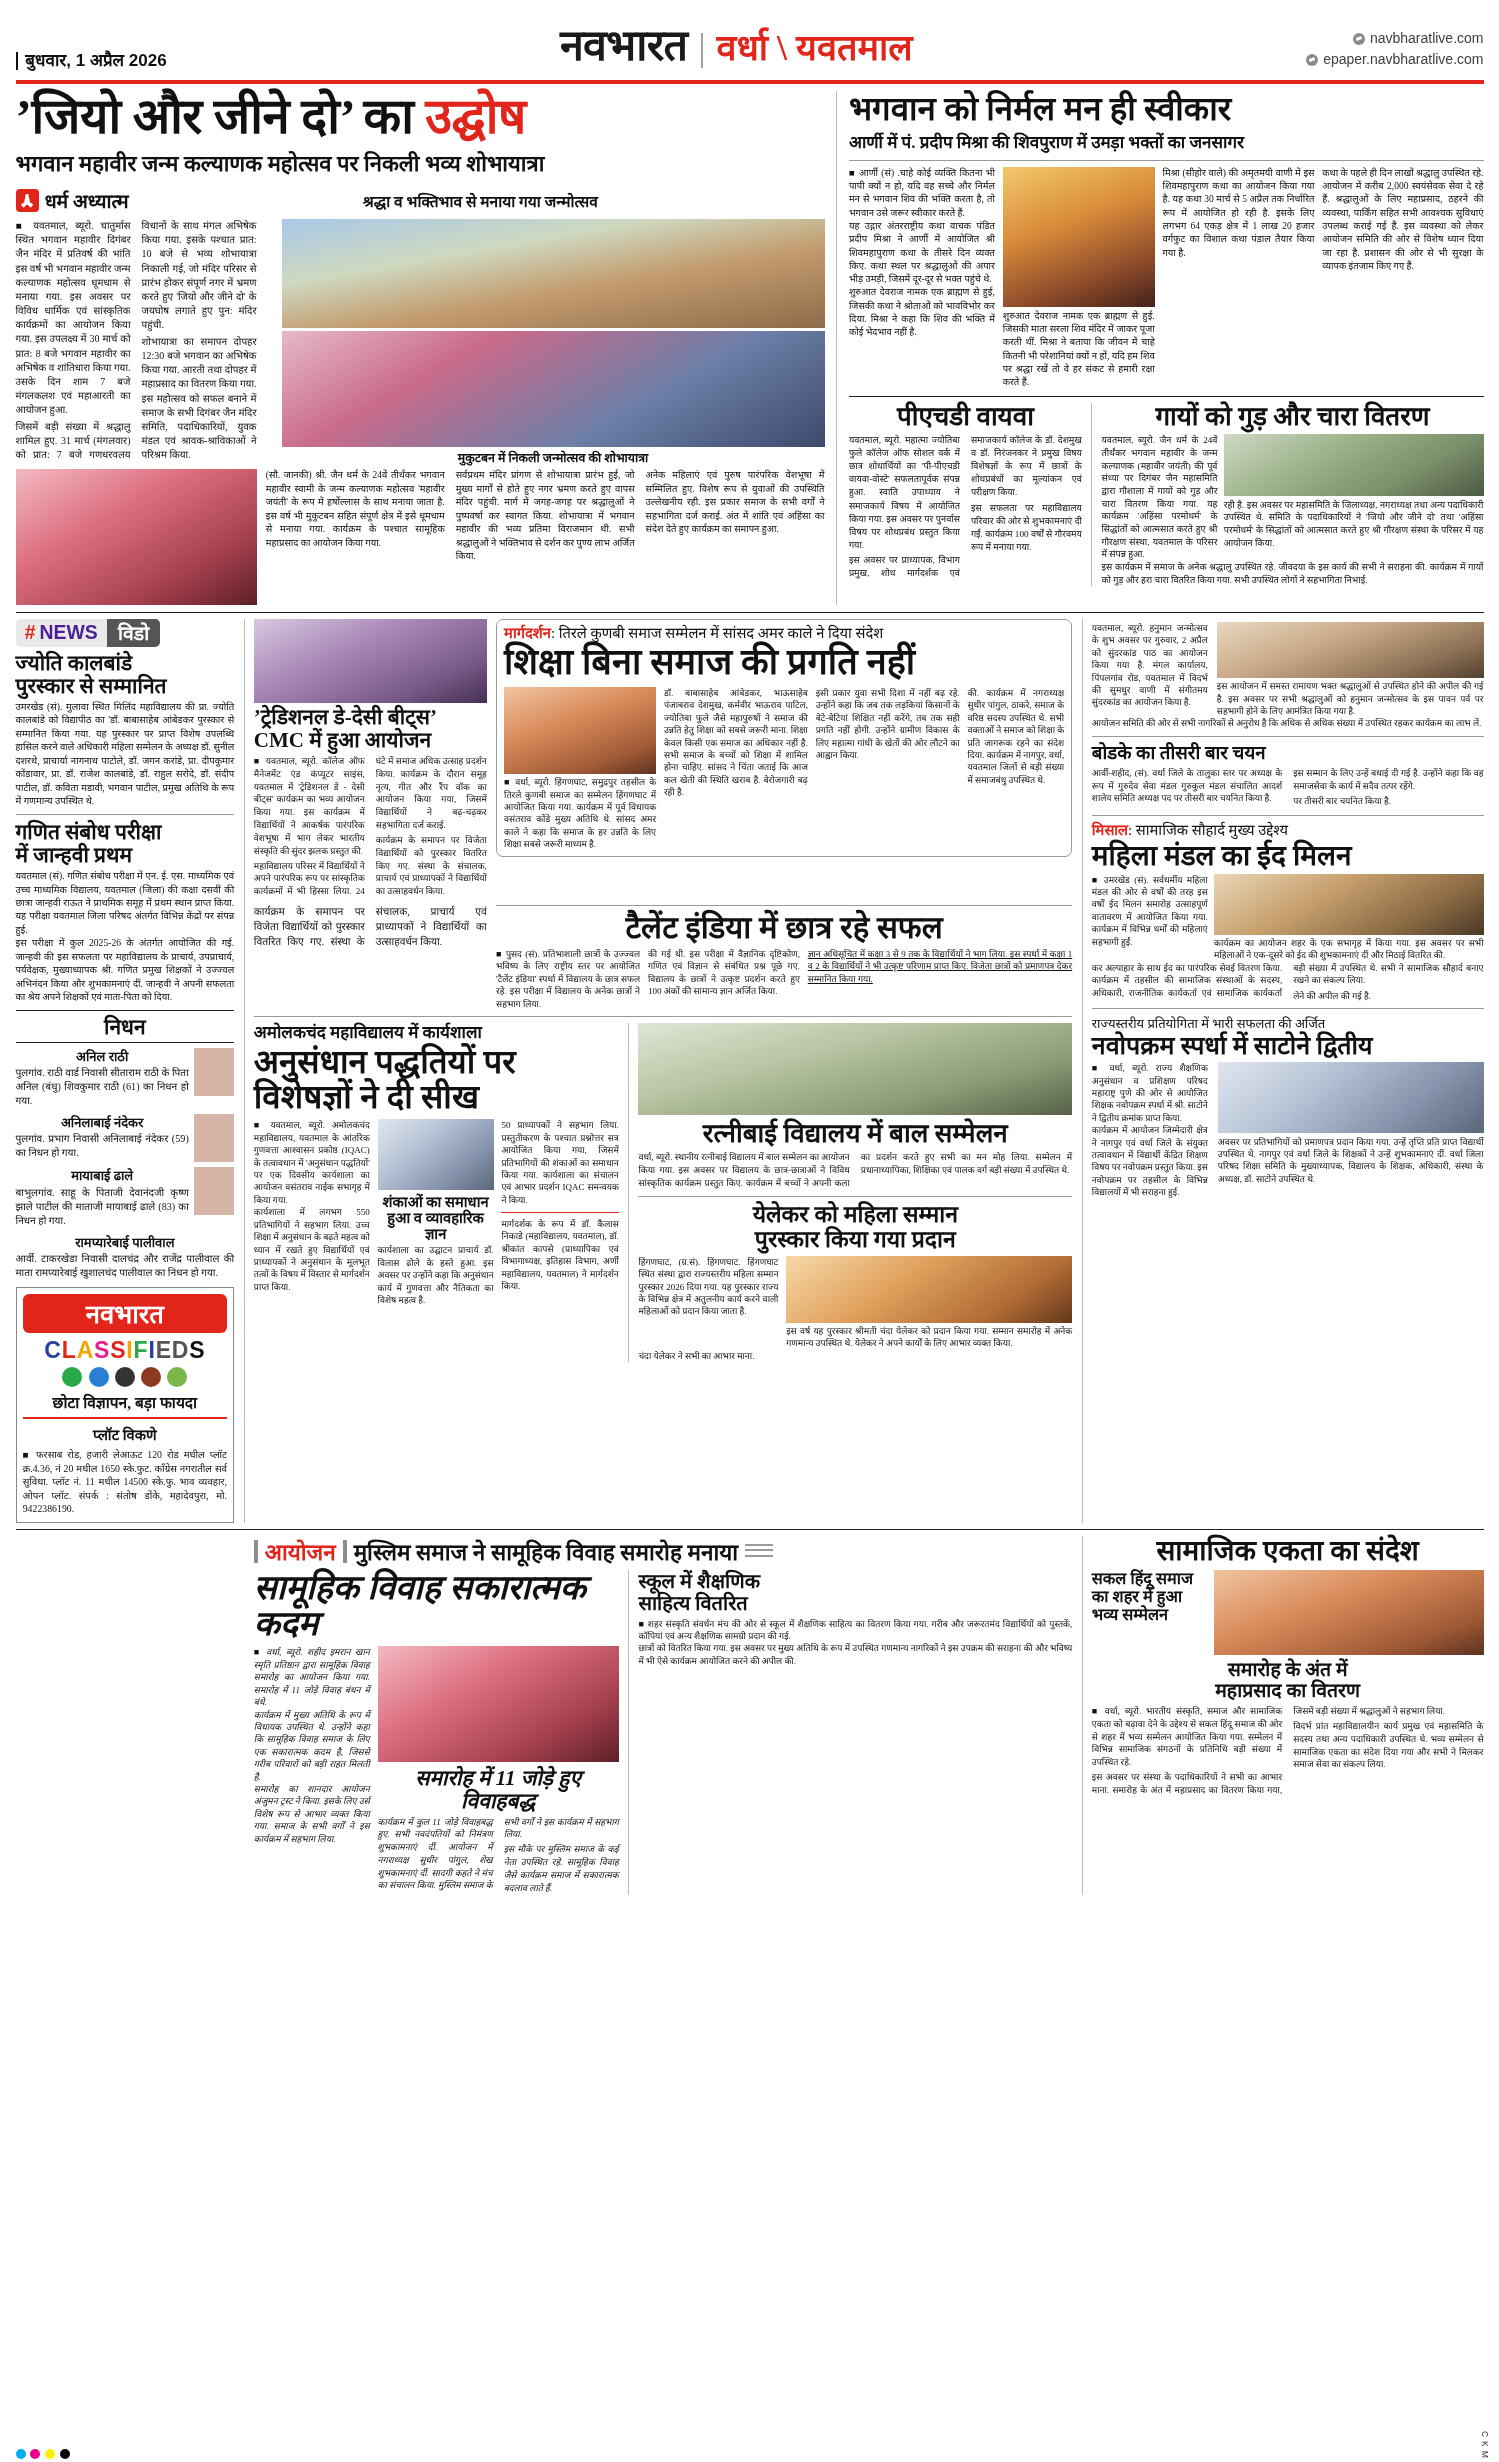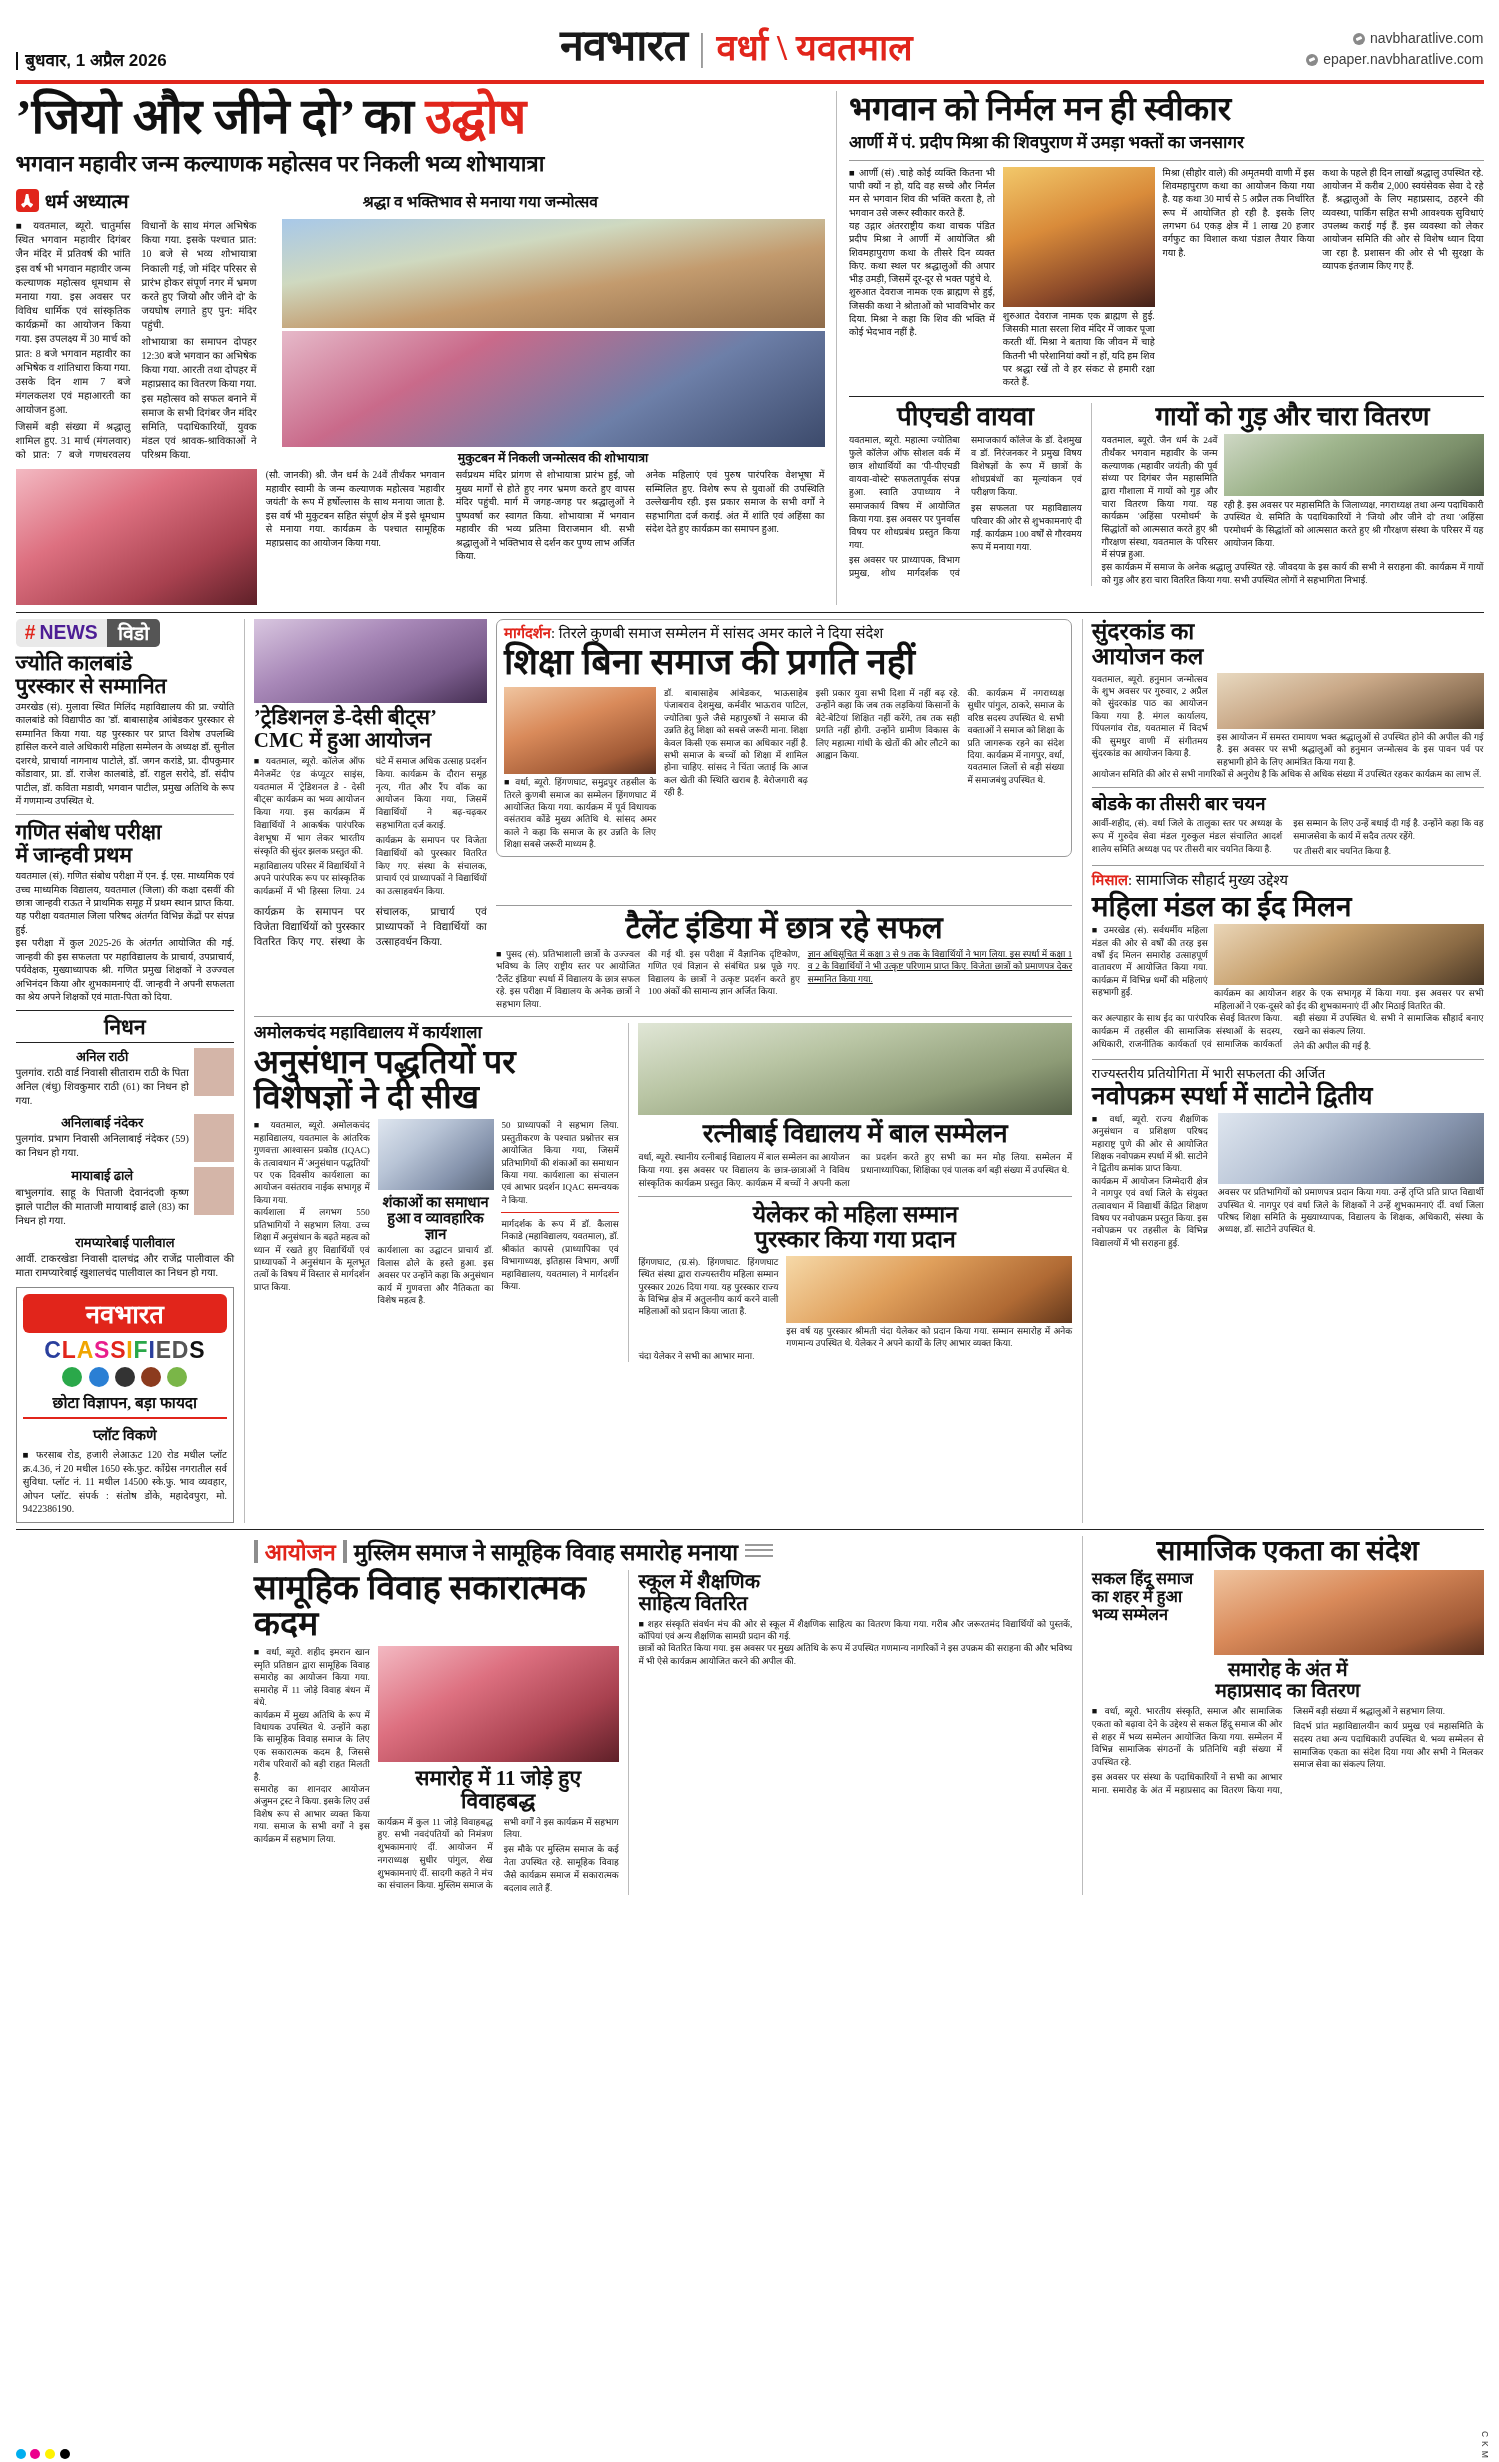--- a/index.html
+++ b/index.html
@@ -443,22 +443,20 @@
               <p style="font-size:9px;line-height:1.38;text-align:justify;margin-top:2.3px;">इस वर्ष यह पुरस्कार श्रीमती चंदा येलेकर को प्रदान किया गया. सम्मान समारोह में अनेक गणमान्य उपस्थित थे. येलेकर ने अपने कार्यों के लिए आभार व्यक्त किया.</p>
             </div>
           </div>
           <p style="font-size:9px;line-height:1.38;text-align:justify;">चंदा येलेकर ने सभी का आभार माना.</p>
         </div>
       </div>
     </div>
 
     <div class="grow" style="padding-left:9.3px;">
 
-      <div class="smhead" style="white-space:pre-line;font-size:23px;">सुंदरकांड का
-आयोजन कल</div>
       <div class="flex mt4" style="gap:9px;">
         <div style="width:116px;font-size:9px;line-height:1.38;text-align:justify;">
           <p>यवतमाल, ब्यूरो. हनुमान जन्मोत्सव के शुभ अवसर पर गुरुवार, 2 अप्रैल को सुंदरकांड पाठ का आयोजन किया गया है. मंगल कार्यालय, पिंपलगांव रोड, यवतमाल में विदर्भ की सुमधुर वाणी में संगीतमय सुंदरकांड का आयोजन किया है.</p>
         </div>
         <div class="grow">
           <div class="ph p5" style="height:56px;"></div>
           <p style="font-size:9px;line-height:1.38;text-align:justify;margin-top:2.3px;">इस आयोजन में समस्त रामायण भक्त श्रद्धालुओं से उपस्थित होने की अपील की गई है. इस अवसर पर सभी श्रद्धालुओं को हनुमान जन्मोत्सव के इस पावन पर्व पर सहभागी होने के लिए आमंत्रित किया गया है.</p>
         </div>
       </div>
       <p style="font-size:9px;line-height:1.38;text-align:justify;">आयोजन समिति की ओर से सभी नागरिकों से अनुरोध है कि अधिक से अधिक संख्या में उपस्थित रहकर कार्यक्रम का लाभ लें.</p>
@@ -521,21 +519,21 @@
         <span class="t">आयोजन</span>
         <span class="vbar"></span>
         <span class="t2">मुस्लिम समाज ने सामूहिक विवाह समारोह मनाया</span>
         <span class="lines3">
             <i></i>
             <i></i>
             <i></i>
           </span>
       </div>
       <div class="flex mt4" style="gap:9.3px;">
-        <div style="width:365px;">
+        <div style="width:365px;font-style:italic;">
           <div class="bighead" style="font-size:34px;">सामूहिक विवाह सकारात्मक कदम</div>
           <div class="flex mt6" style="gap:7.8px;">
             <div style="width:116px;font-size:9px;line-height:1.38;text-align:justify;">
               <p>■ वर्धा, ब्यूरो. शहीद इमरान खान स्मृति प्रतिष्ठान द्वारा सामूहिक विवाह समारोह का आयोजन किया गया. समारोह में 11 जोड़े विवाह बंधन में बंधे.</p>
               <p>कार्यक्रम में मुख्य अतिथि के रूप में विधायक उपस्थित थे. उन्होंने कहा कि सामूहिक विवाह समाज के लिए एक सकारात्मक कदम है, जिससे गरीब परिवारों को बड़ी राहत मिलती है.</p>
               <p>समारोह का शानदार आयोजन अंजुमन ट्रस्ट ने किया. इसके लिए उर्स विशेष रूप से आभार व्यक्त किया गया. समाज के सभी वर्गों ने इस कार्यक्रम में सहभाग लिया.</p>
             </div>
             <div class="grow">
               <div class="ph p12" style="height:116px;"></div>
               <div class="midhead tc mt6" style="font-size:21px;">समारोह में 11 जोड़े हुए विवाहबद्ध</div>

